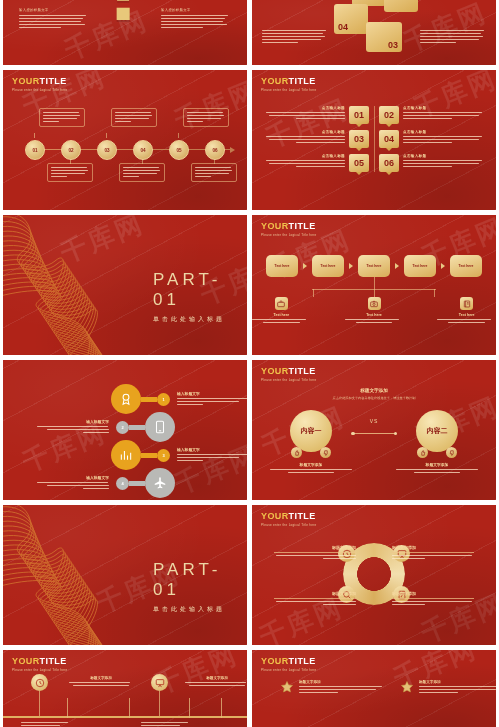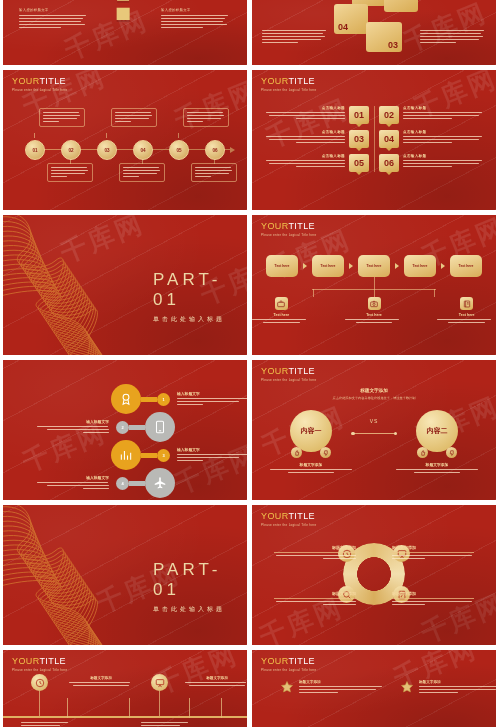--- a/index.html
+++ b/index.html
@@ -39,21 +39,21 @@
     background:repeating-linear-gradient(-28deg, rgba(255,255,255,.9) 0 1px, rgba(255,255,255,0) 1px 46px);
   }
   .wm2{
     position:absolute;pointer-events:none;color:rgba(255,255,255,.10);
     font-size:26px;font-weight:bold;letter-spacing:3px;
     transform:rotate(-22deg);white-space:nowrap;
   }
 
   
   .hdr{position:absolute;left:9px;top:7px;z-index:4;}
-  .hdr .t{font-size:9px;font-weight:normal;letter-spacing:.4px;line-height:1.05;}
+  .hdr .t{font-size:9px;font-weight:bold;letter-spacing:.4px;line-height:1.05;}
   .hdr .t .a{color:#f0c14b;}
   .hdr .t .b{color:#ffffff;}
   .hdr .s{font-size:3.1px;color:#f3d9a8;letter-spacing:.25px;margin-top:1.5px;opacity:.85;}
 
   
   .ft{display:block;background:rgba(255,235,205,.72);height:1.3px;border-radius:1px;margin-bottom:1.6px;}
 
   
   .qm{
     position:absolute;left:50%;top:-58px;transform:translateX(-50%);

